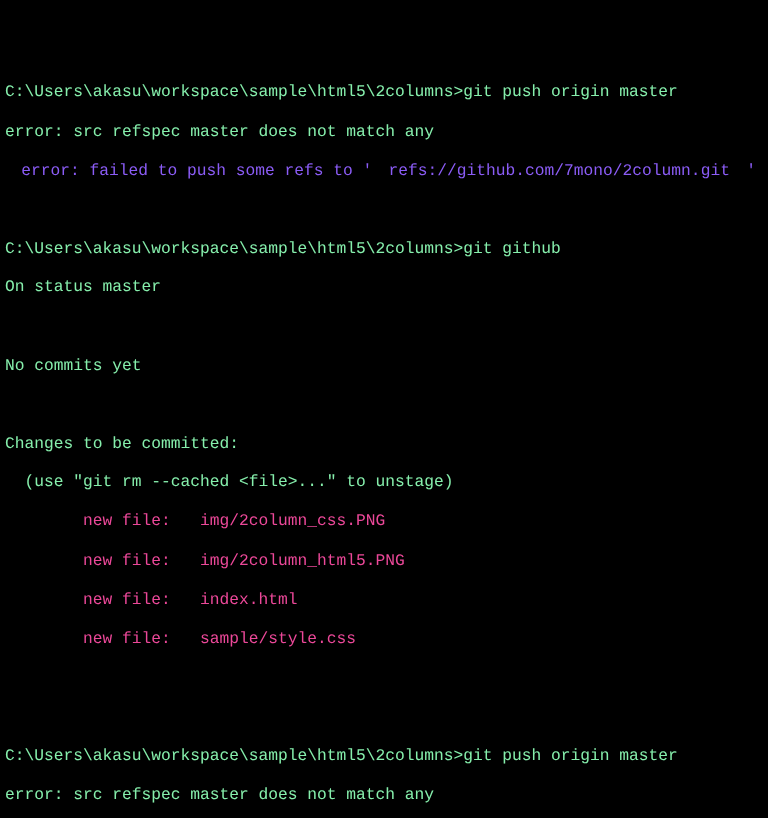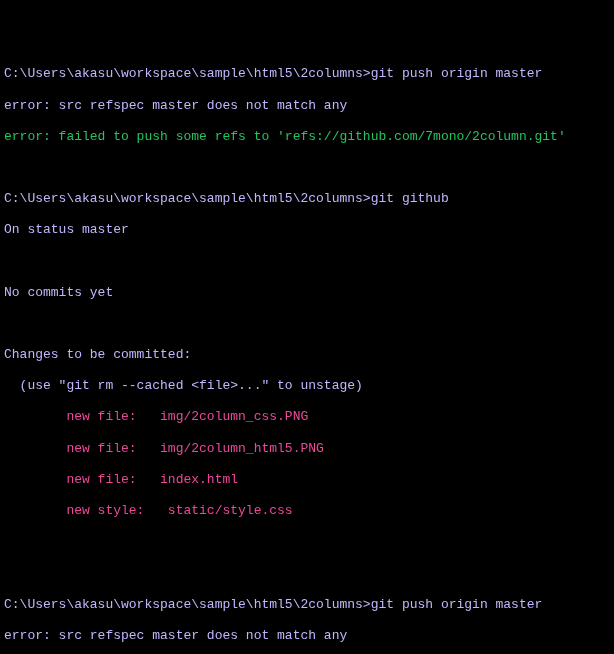--- a/index.html
+++ b/index.html
@@ -9,22 +9,22 @@
     font-family: "MS Gothic", "Courier New", monospace;
     font-size: 13px;
     line-height: 1.2;
     color: #ffffff;
     width: 614px;
     height: 654px;
     box-sizing: border-box;
     white-space: pre;
     overflow: hidden;
   }
-  .white { color: #c4b5fd; }
-  .red { color: #22c55e; }
+  .white { color: #86efac; }
+  .red { color: #8b5cf6; margin-left: 13px; }
   .green { color: #ec4899; }
   .line { display: block; }
 </style>
 </head>
 <body>
 
 
 
 <span class="line"><span class="white">C:\Users\akasu\workspace\sample\html5\2columns&gt;</span><span class="white">git push origin master</span></span>
 <span class="line white">error: src refspec master does not match any</span>
@@ -33,21 +33,21 @@
 <span class="line"><span class="white">C:\Users\akasu\workspace\sample\html5\2columns&gt;</span><span class="white">git github</span></span>
 <span class="line white">On status master</span>
 <span class="line"> </span>
 <span class="line white">No commits yet</span>
 <span class="line"> </span>
 <span class="line white">Changes to be committed:</span>
 <span class="line white">  (use "git rm --cached &lt;file&gt;..." to unstage)</span>
 <span class="line green">        new file:   img/2column_css.PNG</span>
 <span class="line green">        new file:   img/2column_html5.PNG</span>
 <span class="line green">        new file:   index.html</span>
-<span class="line green">        new style:   static/style.css</span>
+<span class="line green">        new file:   sample/style.css</span>
 <span class="line"> </span>
 <span class="line"> </span>
 <span class="line"><span class="white">C:\Users\akasu\workspace\sample\html5\2columns&gt;</span><span class="white">git push origin master</span></span>
 <span class="line white">error: src refspec master does not match any</span>
 
 
 
 
 
 

